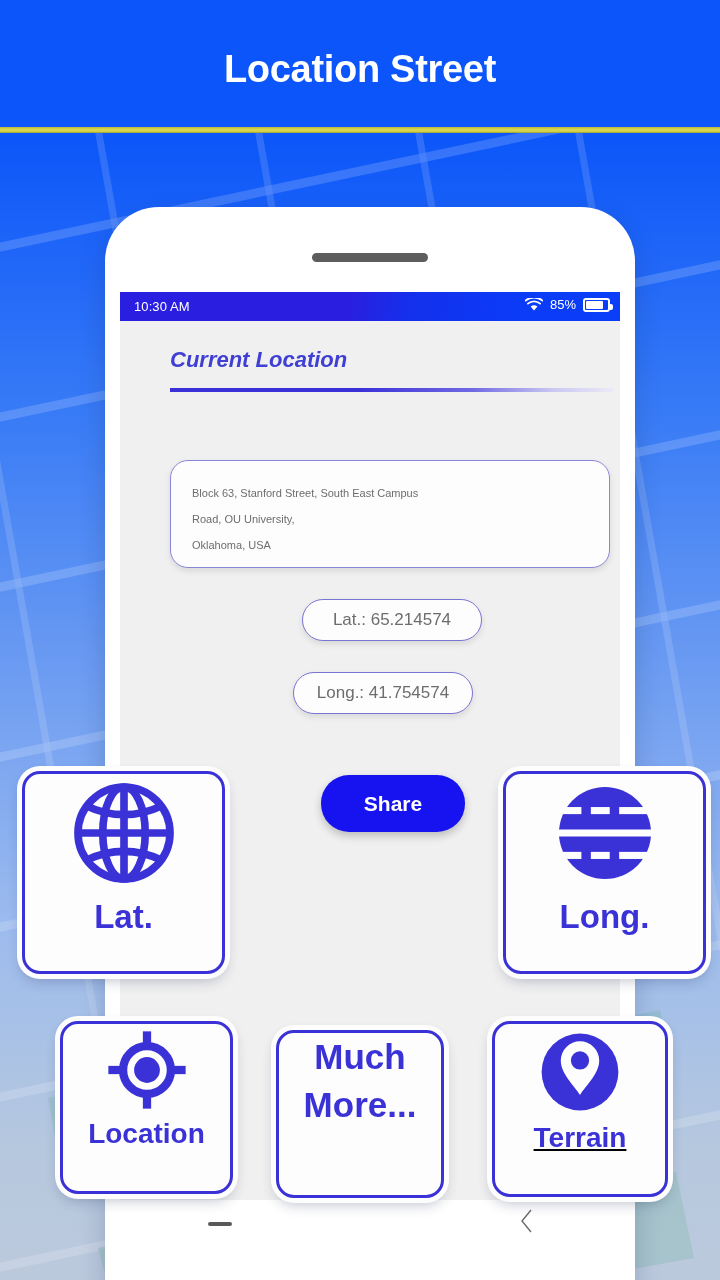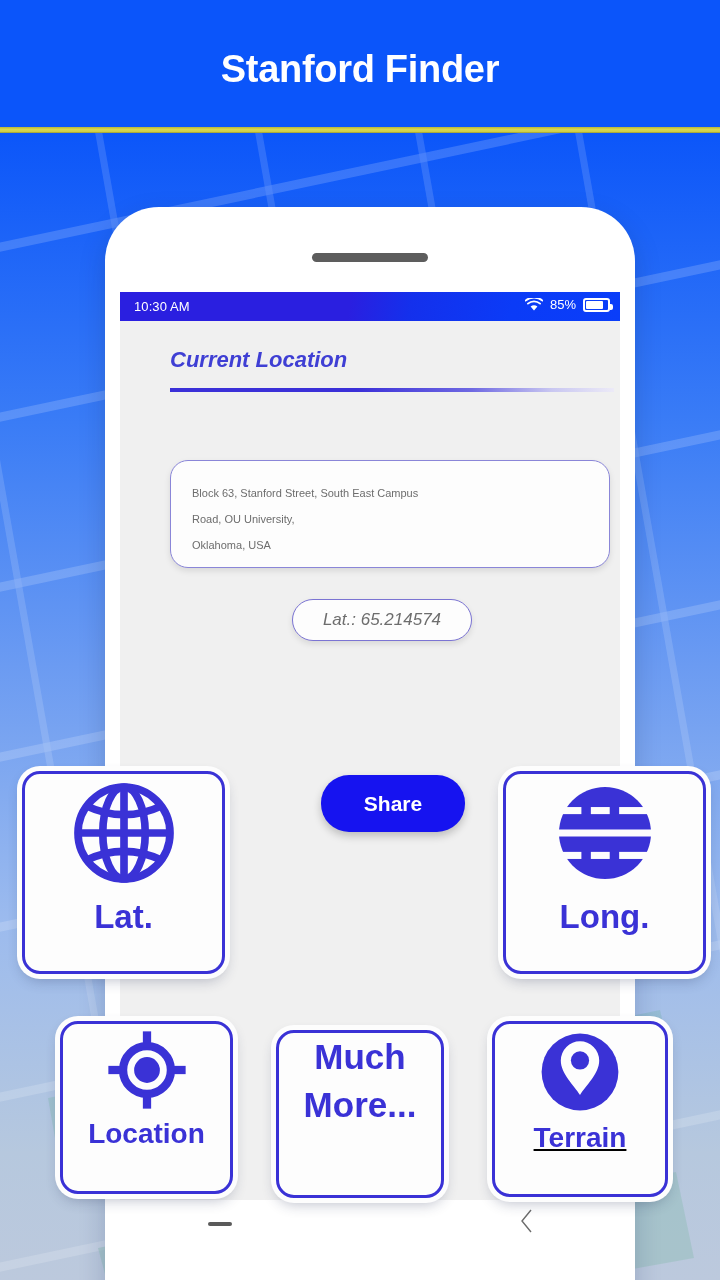--- a/index.html
+++ b/index.html
@@ -93,21 +93,21 @@
     color:#6d6d6d; font-size:11px; line-height:26px; white-space:pre-line;
   }
 
   .coord-pill {
     position:absolute; background:#fdfdfd;
     border:1.6px solid #7b74d3; border-radius:22px;
     box-shadow:0 3px 6px rgba(0,0,0,.10);
     color:#6d6d6d; font-size:17px;
     display:flex; align-items:center; justify-content:center;
   }
-  #lat-pill  { left:172px; top:307px; width:180px; height:42px;font-style:italic; }
+  #lat-pill  { left:182px; top:307px; width:180px; height:42px; }
   #long-pill { left:173px; top:380px; width:180px; height:42px; }
 
   #share-button {
     position:absolute; left:201px; top:483px; width:144px; height:57px;
     background:#1613f0; border:none; border-radius:28px;
     color:#fff; font-size:21px; font-weight:bold;
     box-shadow:0 4px 9px rgba(0,0,0,.22);
     cursor:pointer;
   }
 
@@ -180,21 +180,21 @@
     <g fill="#3ea86a" opacity=".50">
       <polygon points="48,1098 118,1084 136,1176 64,1190"></polygon>
       <polygon points="98,1248 176,1232 196,1300 116,1316"></polygon>
       <polygon points="600,1186 676,1172 694,1258 616,1272"></polygon>
       <polygon points="612,1020 660,1010 672,1060 624,1070"></polygon>
     </g>
   </svg>
 </div>
 
 <div id="app-header">
-  <div id="app-title">Stanford Finder</div>
+  <div id="app-title">Location Street</div>
 </div>
 <div id="header-rule"></div>
 
 <div id="phone">
   <div id="phone-speaker"></div>
 
   <div id="phone-screen">
 
     <div id="status-bar">
       <span id="status-time">10:30 AM</span>
@@ -214,20 +214,21 @@
     <div id="section-title">Current Location</div>
     <div id="section-underline"></div>
 
     <div id="address-box">
       <div id="address-text">Block 63, Stanford Street, South East Campus
 Road, OU University,
  Oklahoma, USA</div>
     </div>
 
     <div class="coord-pill" id="lat-pill">Lat.: 65.214574</div>
+    <div class="coord-pill" id="long-pill">Long.: 41.754574</div>
 
     <button id="share-button">Share</button>
   </div>
 
   <div id="phone-navbar">
     <div id="nav-minimize"></div>
     <svg id="nav-back" viewBox="0 0 15 26">
       <path d="M12 2 L3 13 L12 24" stroke="#6b6b6b" stroke-width="1.4" fill="none"></path>
     </svg>
   </div>

